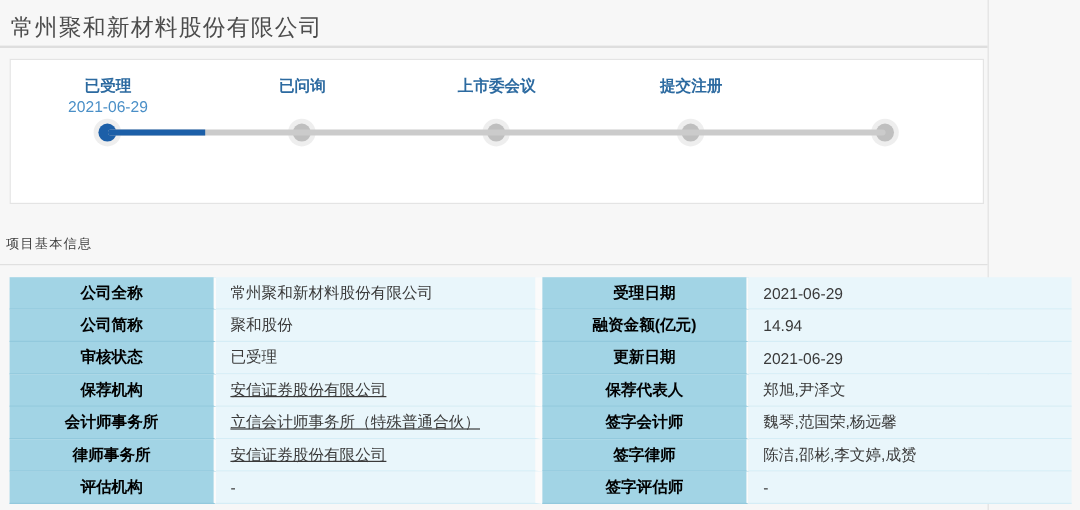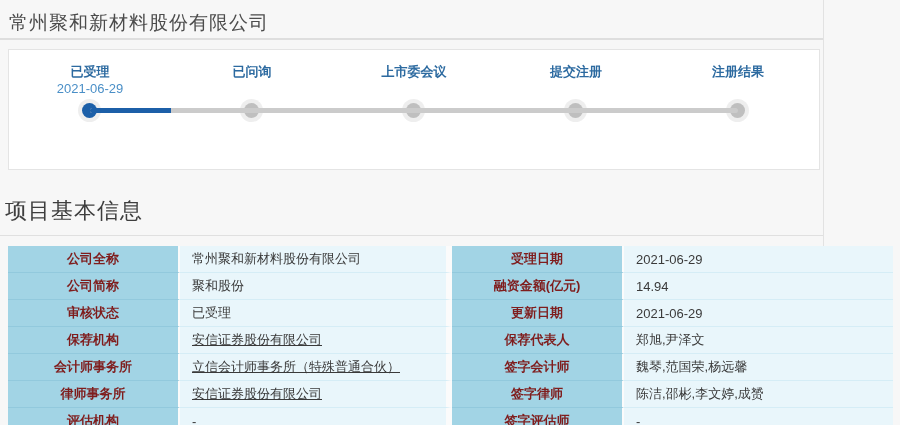--- a/index.html
+++ b/index.html
@@ -89,21 +89,21 @@
   }
   .track-progress{
     width:12.5%;
     height:100%;
     background:var(--accent-blue);
     border-radius:3px 0 0 3px;
   }
   
   .section-title{
     padding:26px 10px 9px 5px;
-    font-size:22px;
+    font-size:11px;
     color:#3e3e3e;
     letter-spacing:1px;
     border-bottom:1px solid #e0e0e0;
   }
   
   .info-table{
     margin:10px 0 0 8px;
     width:885px;
     border-collapse:separate;
     border-spacing:0;
@@ -113,21 +113,21 @@
   .info-table td{
     height:27px;
     vertical-align:middle;
     overflow:hidden;
     white-space:nowrap;
   }
   td.cell-label{
     width:172px;
     background:var(--label-cell-bg);
     font-weight:bold;
-    color:#7f1d1d;
+    color:#000000;
     text-align:center;
     border-right:2px solid #fbfbfb;
     border-bottom:1px solid #92c9dd;
   }
   td.cell-value{
     background:var(--value-cell-bg);
     color:#3a3a3a;
     padding-left:12px;
     border-bottom:1px solid #d5edf6;
   }
@@ -176,21 +176,20 @@
     <div class="stage-dot pending"></div>
   </div>
 
   <div class="stage" style="left: 70%;">
     <div class="stage-label">提交注册</div>
     <div class="stage-date"></div>
     <div class="stage-dot pending"></div>
   </div>
 
   <div class="stage" style="left: 90%;">
-    <div class="stage-label">注册结果</div>
     <div class="stage-date"></div>
     <div class="stage-dot pending"></div>
   </div>
 </div>
   </div>
 
   <div class="section-title">项目基本信息</div>
 
   <table class="info-table">
     <tbody id="info-tbody">

